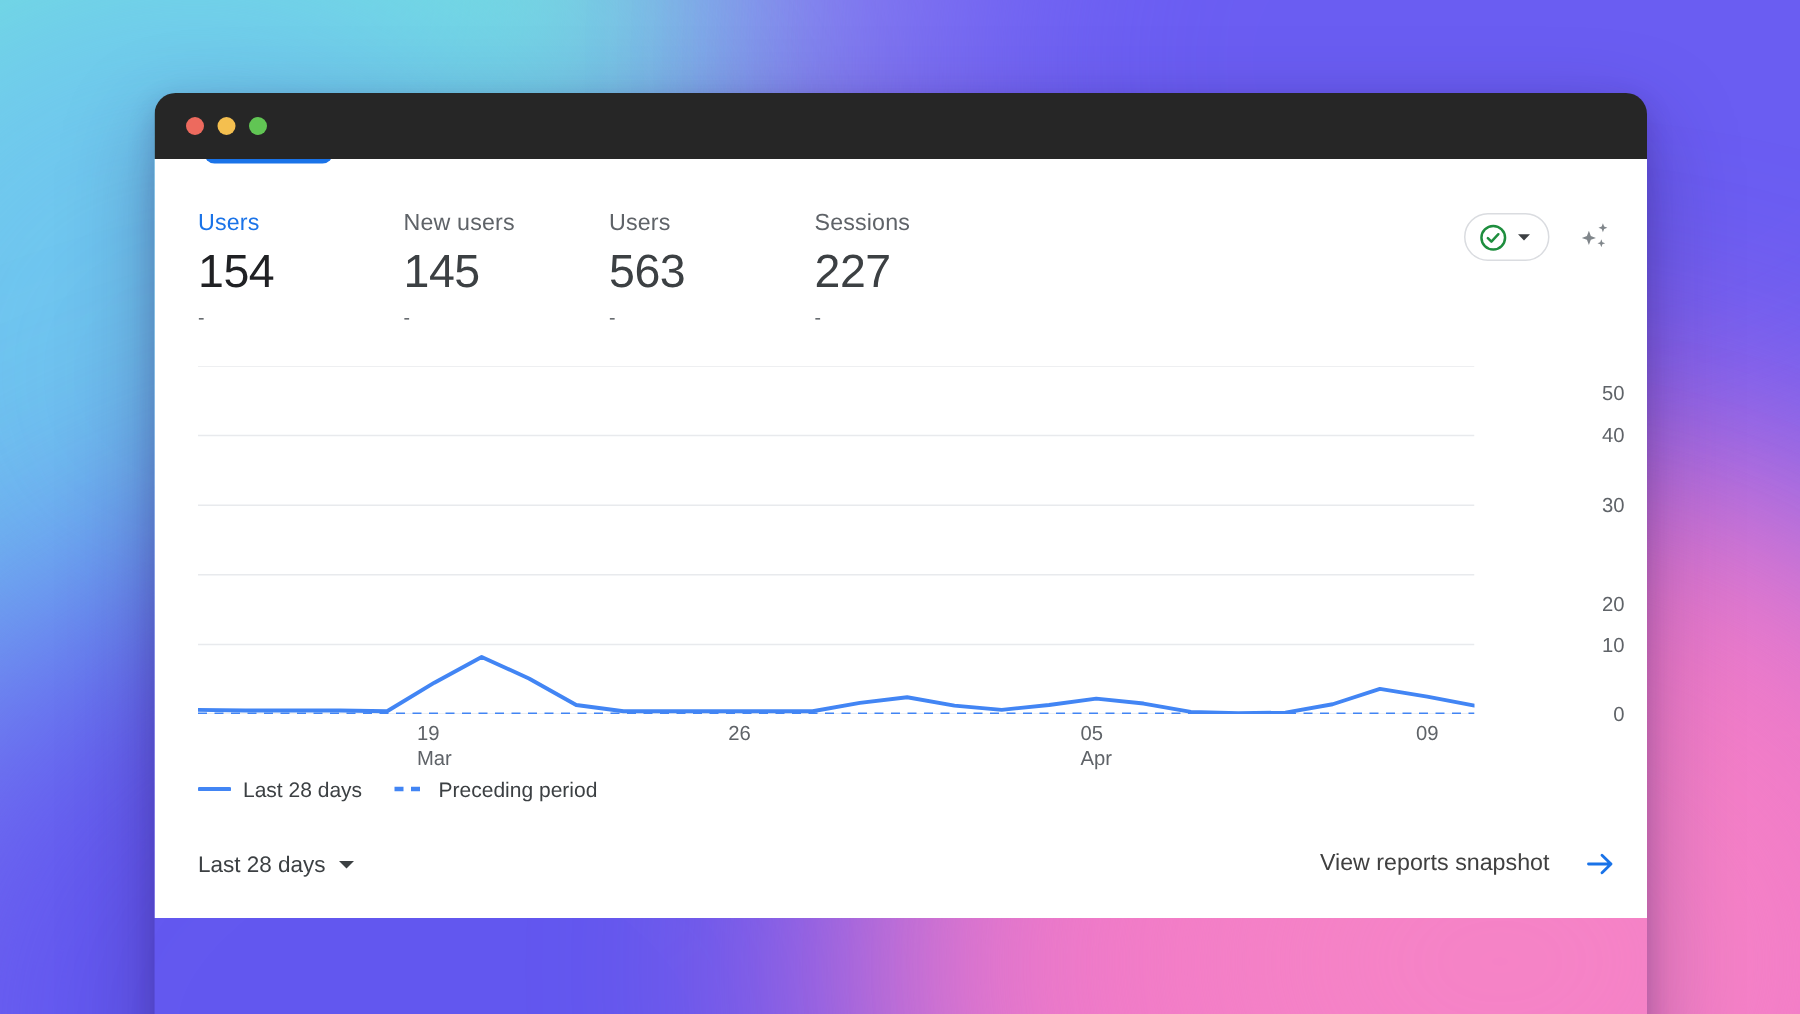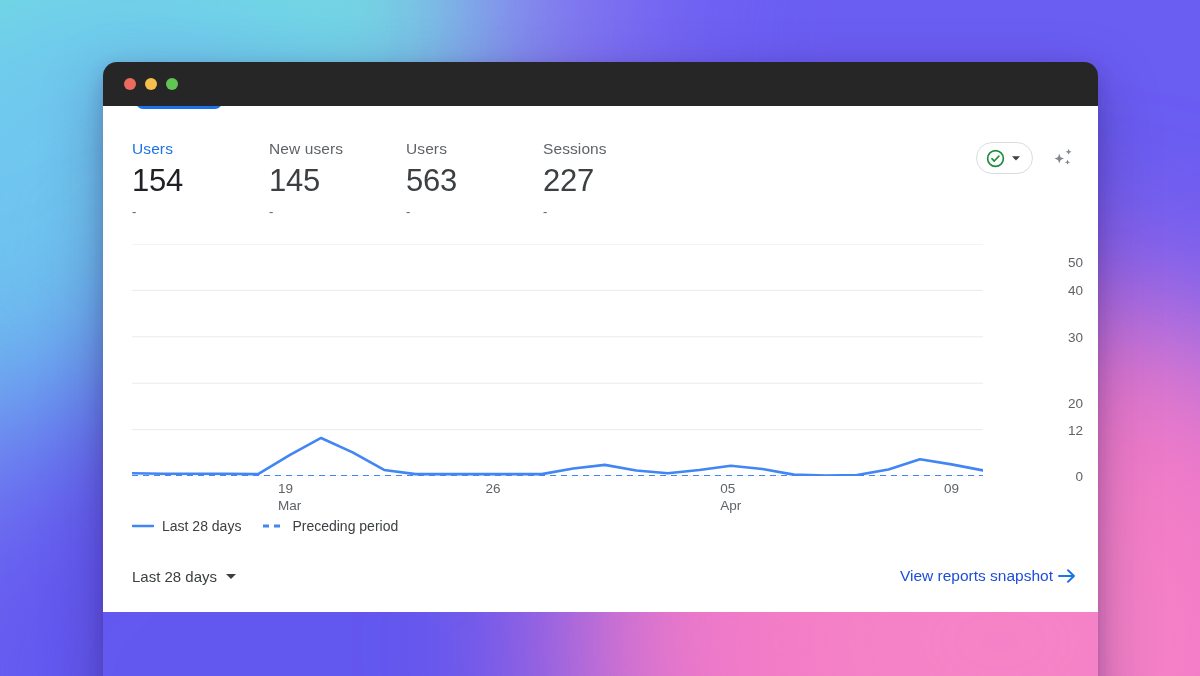--- a/index.html
+++ b/index.html
@@ -90,22 +90,22 @@
   
   #footer {
     position:absolute; left:0; right:0; bottom:0; height:72px;
     display:flex; align-items:center; justify-content:space-between;
     padding:0 21px 0 29px;
   }
   #date-range {
     display:flex; align-items:center; gap:9px; font-size:15px; color:#3c4043;
   }
   #snapshot-link {
-    display:flex; align-items:center; gap:4px;
-    font-size:15.5px; color:#1d4ed8; font-weight:500; text-decoration:none;
+    display:flex; align-items:center; gap:24px;
+    font-size:15.5px; color:#404040; font-weight:500; text-decoration:none;
   }
   .caret {
     width:0; height:0; border-left:5px solid transparent; border-right:5px solid transparent;
     border-top:5.5px solid #3c4043;
   }
 </style>
 </head>
 <body>
 
 <div id="backdrop">
@@ -179,21 +179,21 @@
             <line x1="0" x2="851" y1="139.2" y2="139.2" stroke="#e8eaed" stroke-width="1" vector-effect="non-scaling-stroke"></line>
             <line x1="0" x2="851" y1="92.80000000000001" y2="92.80000000000001" stroke="#e8eaed" stroke-width="1" vector-effect="non-scaling-stroke"></line>
             <line x1="0" x2="851" y1="46.39999999999998" y2="46.39999999999998" stroke="#e8eaed" stroke-width="1" vector-effect="non-scaling-stroke"></line>
             <line x1="0" x2="851" y1="0" y2="0" stroke="#e8eaed" stroke-width="1" vector-effect="non-scaling-stroke"></line>
           </g>
         <path id="dashed-line" fill="none" stroke="#4285f4" stroke-width="2" stroke-dasharray="6 5" d="M0.00 232.00 L31.52 232.00 L63.04 232.00 L94.56 232.00 L126.07 232.00 L157.59 232.00 L189.11 232.00 L220.63 232.00 L252.15 232.00 L283.67 232.00 L315.19 232.00 L346.70 232.00 L378.22 232.00 L409.74 232.00 L441.26 232.00 L472.78 232.00 L504.30 232.00 L535.81 232.00 L567.33 232.00 L598.85 232.00 L630.37 232.00 L661.89 232.00 L693.41 232.00 L724.93 232.00 L756.44 232.00 L787.96 232.00 L819.48 232.00 L851.00 232.00"></path>
         <path id="main-line" fill="none" stroke="#4285f4" stroke-width="2.6" stroke-linejoin="round" stroke-linecap="round" d="M0.00 229.22 L31.52 229.68 L63.04 229.68 L94.56 229.68 L126.07 230.14 L157.59 211.12 L189.11 193.95 L220.63 208.34 L252.15 225.97 L283.67 230.14 L315.19 230.14 L346.70 230.14 L378.22 230.14 L409.74 230.14 L441.26 224.58 L472.78 220.86 L504.30 226.43 L535.81 229.22 L567.33 225.97 L598.85 221.79 L630.37 225.04 L661.89 230.61 L693.41 231.54 L724.93 231.07 L756.44 225.50 L787.96 215.30 L819.48 220.40 L851.00 226.43"></path>
       </svg>
       <div id="ylabels">
           <div class="ylabel" style="top: 232px;">0</div>
-          <div class="ylabel" style="top: 185.6px;">12</div>
+          <div class="ylabel" style="top: 185.6px;">10</div>
           <div class="ylabel" style="top: 139.2px; margin-top: 20px;">20</div>
           <div class="ylabel" style="top: 92.8px;">30</div>
           <div class="ylabel" style="top: 46.4px; text-align: right;">40</div>
           <div class="ylabel" style="top: 0px; margin-top: 18px;">50</div>
         </div>
       <div id="xlabels">
           <div class="xlabel" style="left: 157.593px;">
             <span>19</span>
             <span>Mar</span>
           </div>

